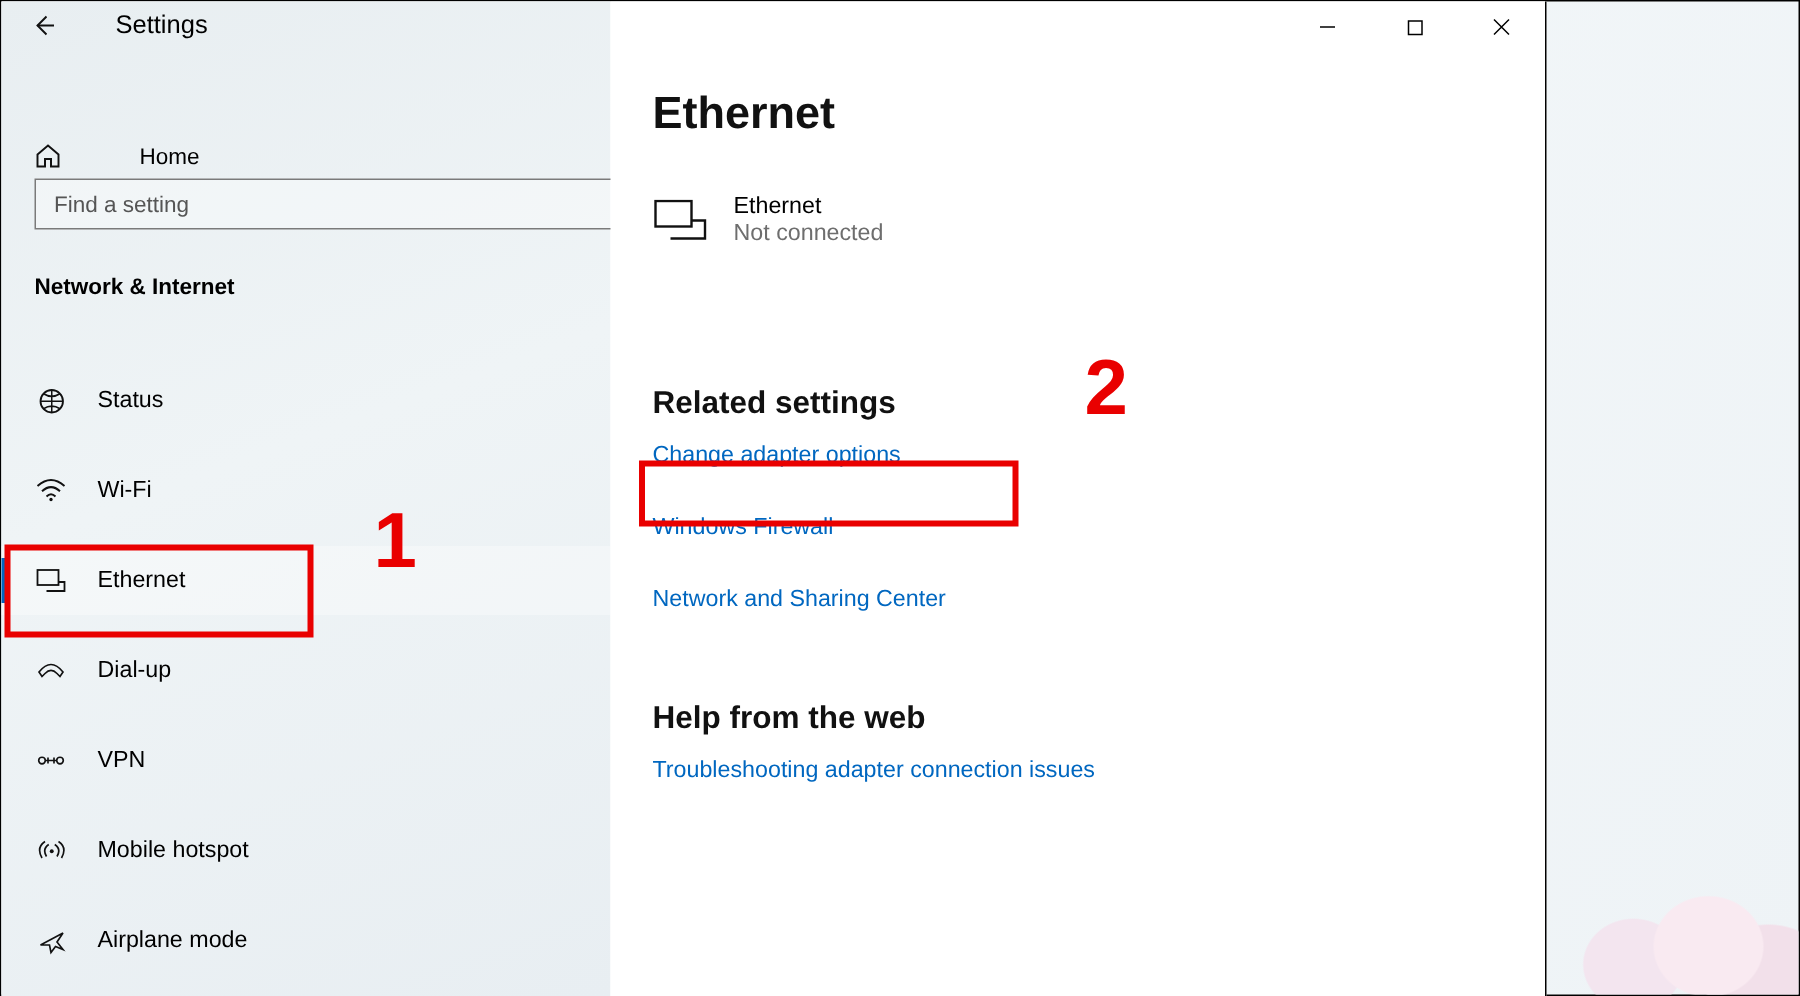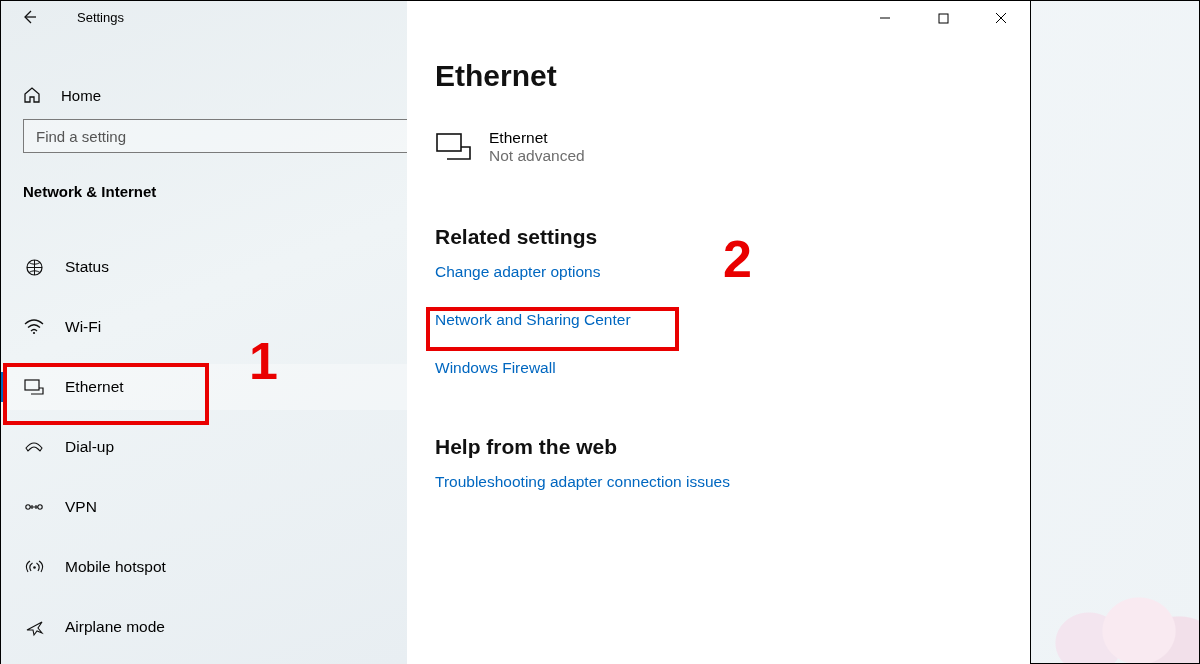--- a/index.html
+++ b/index.html
@@ -37,24 +37,24 @@
     width: 406px; height: 100%;
     background: linear-gradient(160deg,#e8eef1 0%, #eff4f6 45%, #e8eef2 100%);
     display: flex; flex-direction: column;
     position: relative;
   }
   .title-row {
     display: flex; align-items: center;
     height: 40px; padding-left: 20px;
   }
   .back-arrow { width: 18px; text-align: center; font-size: 16px; color:#1a1a1a; }
-  .title-text { margin-left: 38px; font-size: 13px; color:#000; }
+  .title-text { margin-left: 38px; font-size: 17px; color:#000; }
   .home-row {
-    display: flex; align-items: center;
-    height: 44px; margin-top: 44px; padding-left: 22px;
+    display: flex; align-items: flex-end;
+    height: 44px; margin-top: 44px; padding-left: 22px; gap: 32px;
   }
   .home-label { margin-left: 20px; font-size: 15px; color:#000; }
   .search-wrap { padding: 6px 22px 0 22px; }
   .search-box {
     width: 420px; height: 34px;
     border: 1.5px solid #7a7a7a;
     background: rgba(255,255,255,0.35);
     display: flex; align-items: center;
     padding: 0 10px;
   }
@@ -88,21 +88,21 @@
   .main {
     flex: 1; height: 100%; background:#fff; position: relative;
     padding: 58px 28px 0 28px;
   }
   .main h1 { margin:0 0 36px 0; font-size: 30px; font-weight:600; color:#111; }
   .status-row { display:flex; align-items:center; }
   .eth-icon { width: 38px; height: 30px; display:flex; align-items:center; justify-content:center; }
   .status-text { margin-left: 16px; }
   .status-name { font-size: 15.5px; color:#000; }
   .status-sub { font-size: 15.5px; color:#6e6e6e; }
-  .section-head { font-size: 21px; font-weight:600; color:#111; margin-top: 60px; }
+  .section-head { font-size: 21px; font-weight:600; color:#111; margin-top: 92px; }
   .link-list { margin-top: 12px; }
   .link { font-size: 15.5px; color:#0067c0; margin: 14px 0 30px 0; cursor:pointer; display:block; }
   
   .win-controls {
     position:absolute; top:0; right:0; display:flex;
   }
   .win-btn {
     width: 58px; height: 34px; display:flex; align-items:center; justify-content:center;
     font-size: 14px; color:#000;
   }
@@ -239,29 +239,29 @@
 
       <div class="status-row">
         <span class="eth-icon">
           <svg width="36" height="28" viewBox="0 0 36 28">
               <rect x="1" y="1" width="24" height="17" stroke="#111" stroke-width="1.6" fill="none"></rect>
               <path d="M25 14 H34 V26 H11" stroke="#111" stroke-width="1.6" fill="none"></path>
             </svg>
         </span>
         <div class="status-text">
           <div class="status-name">Ethernet</div>
-          <div class="status-sub">Not advanced</div>
+          <div class="status-sub">Not connected</div>
         </div>
       </div>
 
       <div class="section-head">Related settings</div>
       <div class="link-list">
         <span class="link">Change adapter options</span>
+        <span class="link">Windows Firewall</span>
         <span class="link">Network and Sharing Center</span>
-        <span class="link">Windows Firewall</span>
       </div>
 
       <div class="section-head" style="margin-top:58px">Help from the web</div>
       <div class="link-list">
         <span class="link">Troubleshooting adapter connection issues</span>
       </div>
     </div>
 
     <div class="win-controls">
       <div class="win-btn">

